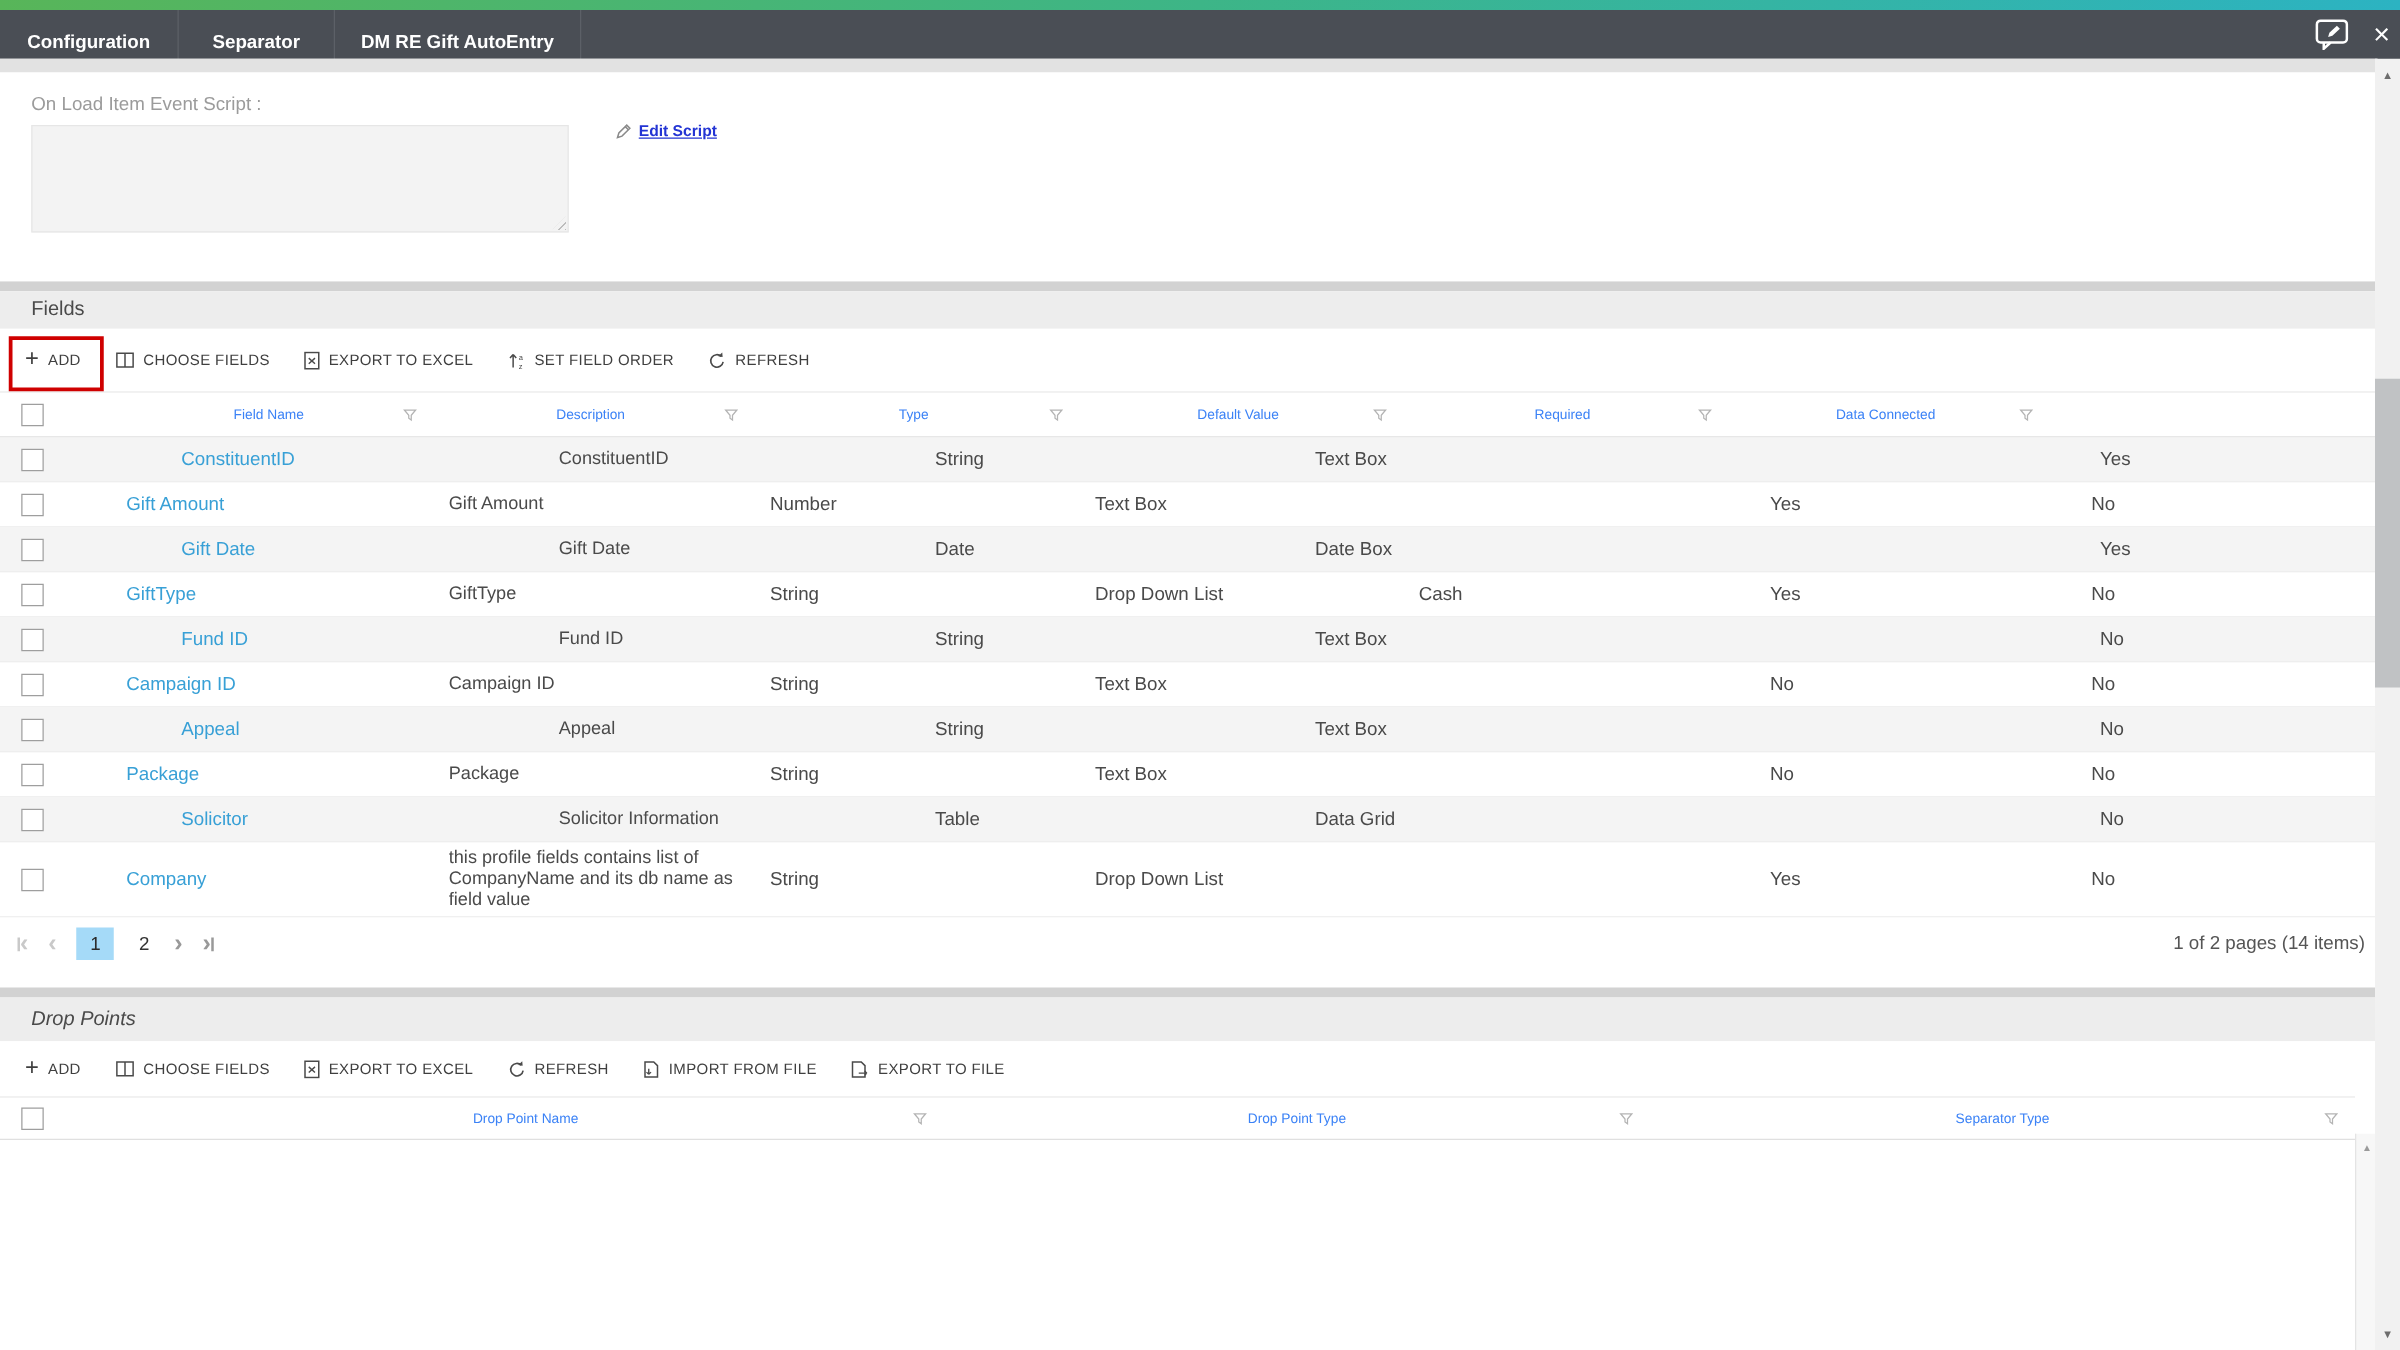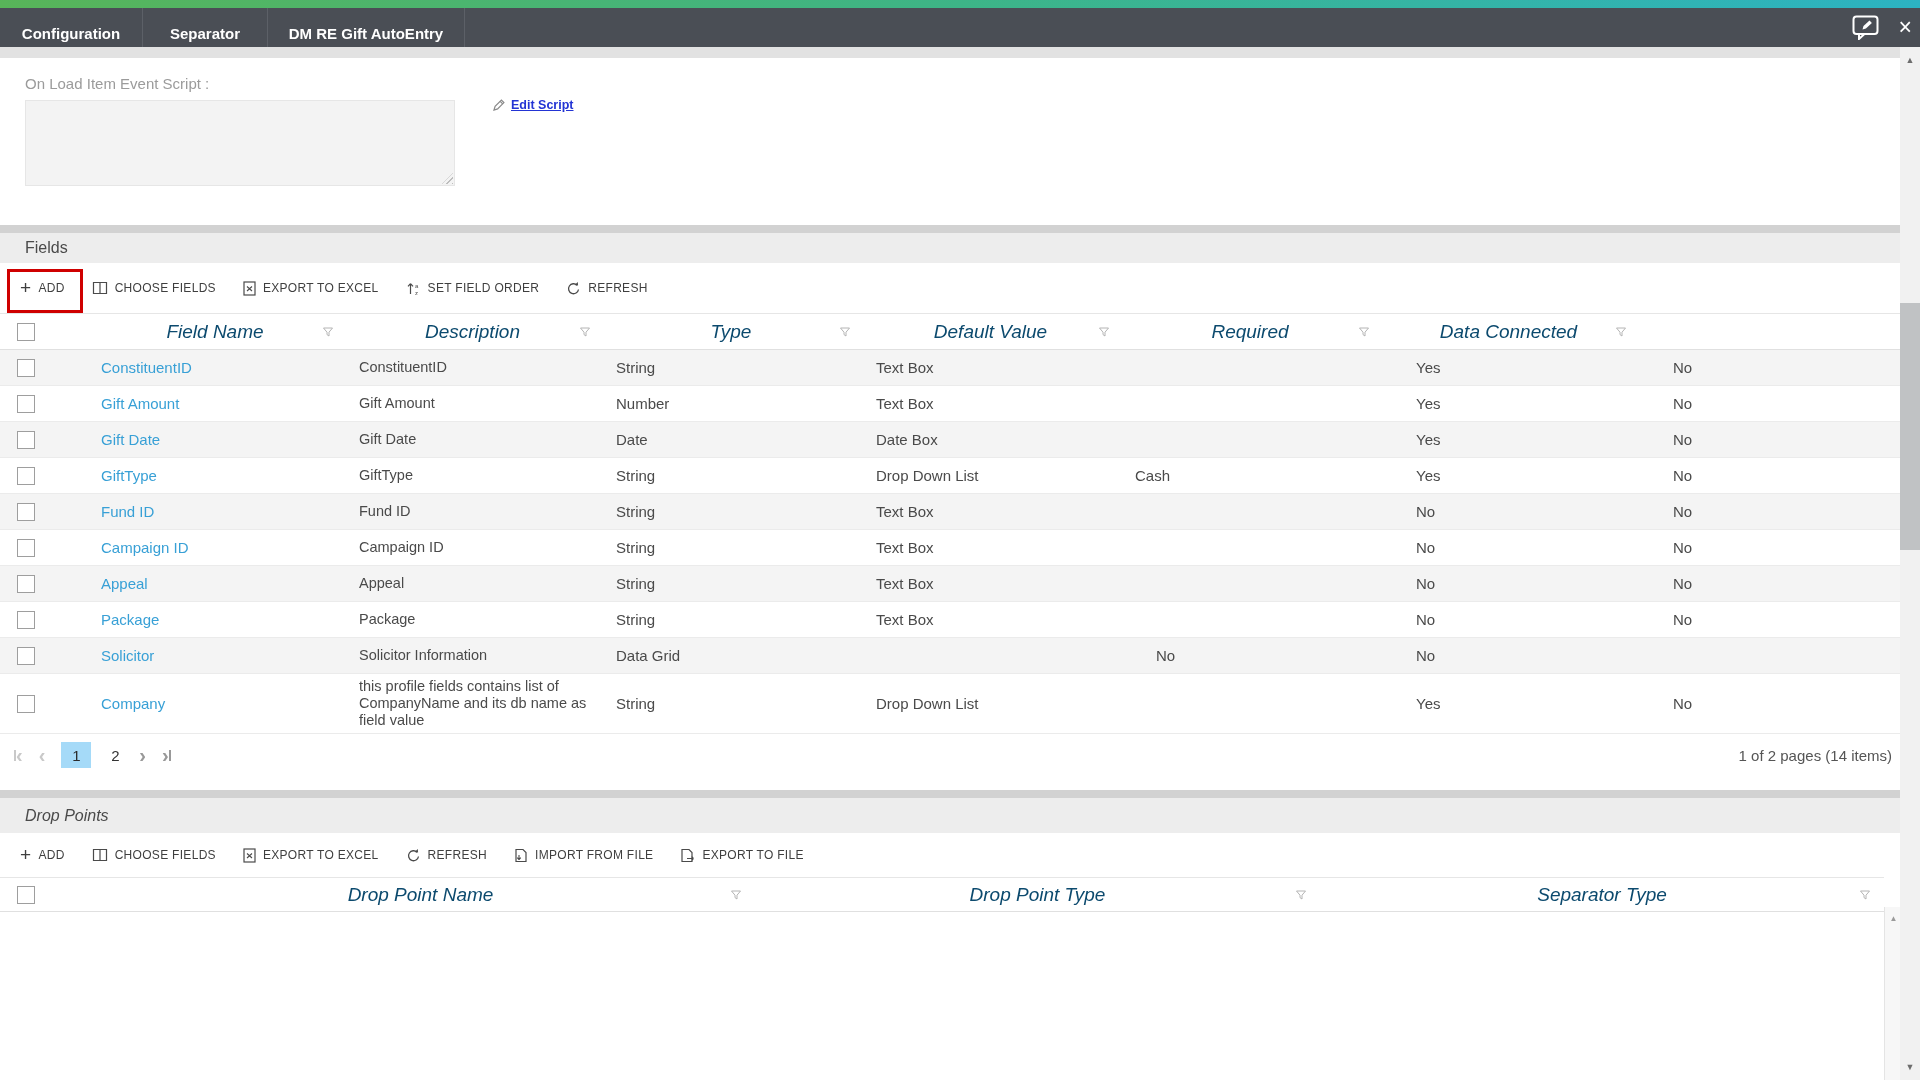--- a/index.html
+++ b/index.html
@@ -42,29 +42,29 @@
   .tbtn{display:flex;align-items:center;gap:7px;font-size:12px;color:#3f3f3f;letter-spacing:.3px;
        cursor:pointer;white-space:nowrap;}
   .tbtn .plus{font-size:19px;font-weight:400;color:#3f3f3f;line-height:1;margin-top:-2px;}
   .redbox{position:absolute;left:7px;top:6px;width:70px;height:38px;border:3px solid #cf0000;pointer-events:none;}
 
   
   .hrow{display:grid;height:35px;background:#fff;border-top:1px solid #e6e6e6;border-bottom:1px solid #e0e0e0;}
   .fields-grid .hrow,.frow{grid-template-columns:86px 258px 257px 260px 259px 260px 257px 265px;}
   .drop-grid .hrow,.drow{grid-template-columns:86px 669px 565px 564px;width:1884px;box-sizing:border-box;}
   .hcell{position:relative;display:flex;align-items:center;justify-content:center;
-       font-size:19px;color:#0c4a6e;cursor:pointer;font-style:italic;}
+       font-size:11px;color:#3b82f6;cursor:pointer;}
   .funnel{position:absolute;right:10px;top:50%;transform:translateY(-50%);}
   .drop-grid .funnel{right:13px;}
   .cbhead{display:flex;align-items:center;justify-content:flex-start;padding-left:17px;}
   .cb{display:inline-block;width:18px;height:18px;border:1px solid #9e9e9e;background:#fff;
        box-sizing:border-box;cursor:pointer;}
 
   .frow,.drow{display:grid;min-height:35px;background:#fff;border-bottom:1px solid #ebebeb;}
-  .frow.alt,.drow{background:#f4f4f4;}
+  .frow.alt,.drow{background:#f4f4f4;gap:44px;}
   .c{display:flex;align-items:center;padding-left:15px;font-size:15px;color:#4a4a4a;box-sizing:border-box;}
   .c.cbcell{padding-left:17px;}
   .c.desc{font-size:14.5px;line-height:17px;padding:4px 14px 4px 15px;}
   .c.pad36{padding-left:36px;}
   .rlink{color:#38a0d6;cursor:pointer;text-decoration:none;}
   .d-name{padding-left:116px;}
   .d-type{padding-left:7px;}
   .d-sep{padding-left:26px;}
 
   
@@ -330,20 +330,21 @@
             <div class="c pad36">No</div>
           </div>
           <div class="frow alt">
             <div class="c cbcell">
               <span class="cb"></span>
             </div>
             <div class="c">
               <a class="rlink">Solicitor</a>
             </div>
             <div class="c desc">Solicitor Information</div>
+            <div class="c">Table</div>
             <div class="c">Data Grid</div>
             <div class="c"></div>
             <div class="c pad36">No</div>
             <div class="c pad36">No</div>
           </div>
           <div class="frow">
             <div class="c cbcell">
               <span class="cb"></span>
             </div>
             <div class="c">

